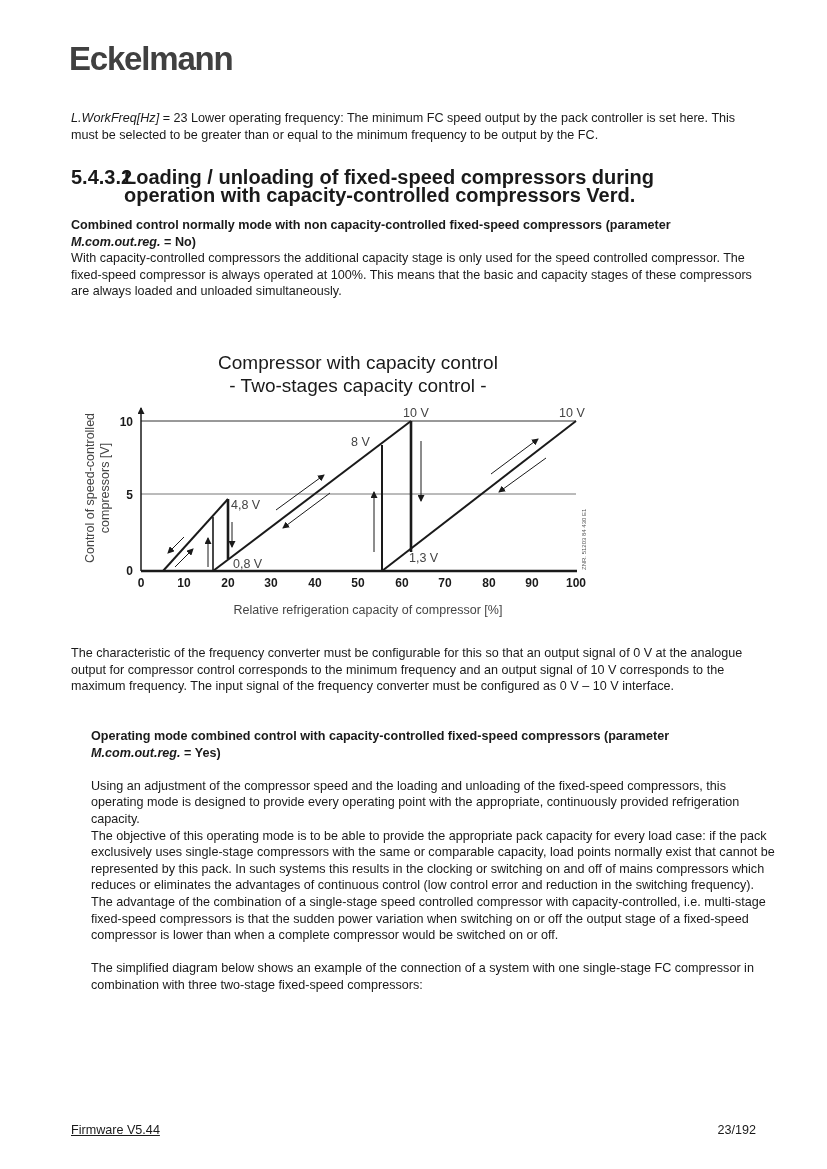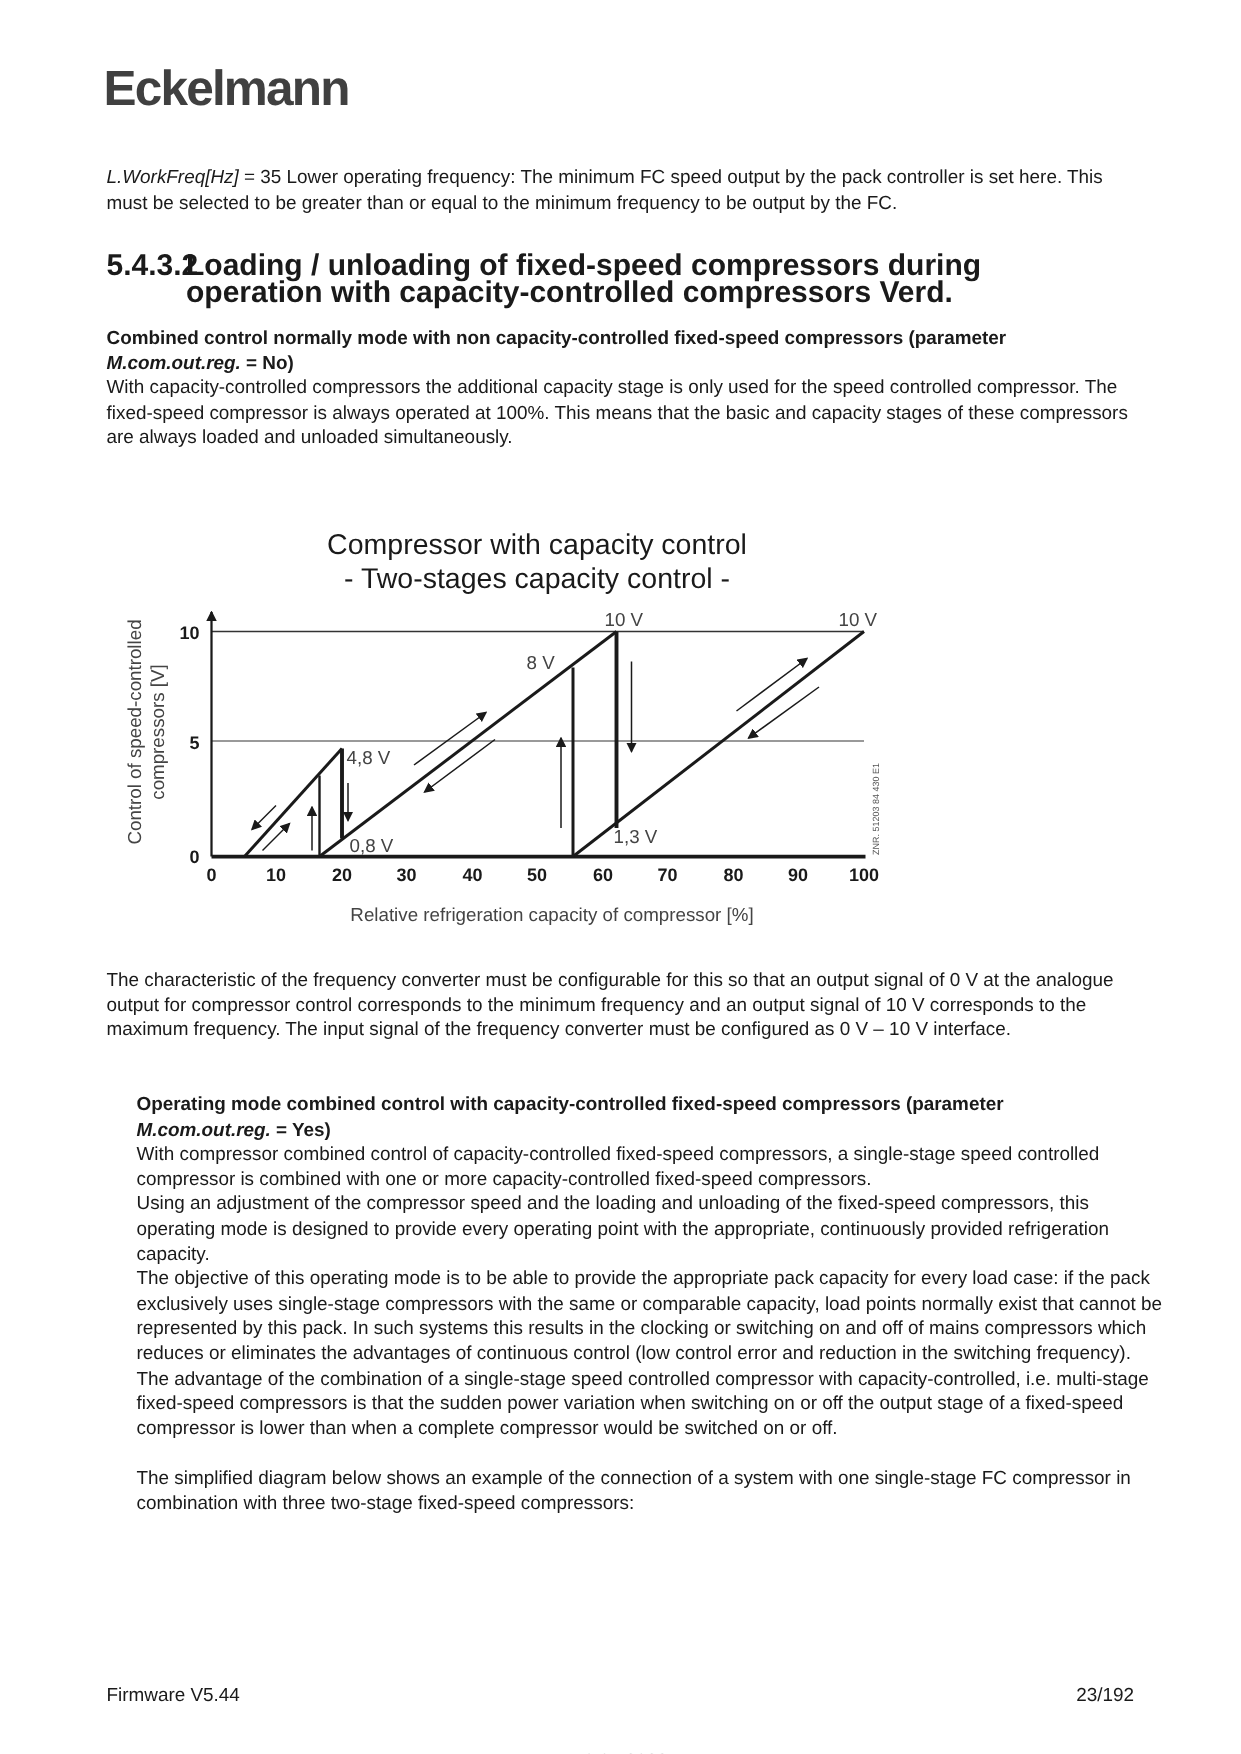--- a/index.html
+++ b/index.html
@@ -27,21 +27,21 @@
   .chart { position: absolute; left: 0; top: 0; }
   .footer {
     position: absolute; top: 1123px; font-size: 12.6px;
   }
 </style>
 </head>
 <body>
 
 <div class="logo">Eckelmann</div>
 
-<p class="para" style="top:110px;"><i>L.WorkFreq[Hz]</i><span> = 35 Lower operating frequency: The minimum FC speed output by the pack controller is set here. This must be selected to be greater than or equal to the minimum frequency to be output by the FC.</span></p>
+<p class="para" style="top:110px;"><i>L.WorkFreq[Hz]</i><span> = 23 Lower operating frequency: The minimum FC speed output by the pack controller is set here. This must be selected to be greater than or equal to the minimum frequency to be output by the FC.</span></p>
 
 <div class="heading" style="top:168px;">
   <span class="num">5.4.3.2</span><span class="rest">Loading / unloading of fixed-speed compressors during operation with capacity-controlled compressors Verd.</span>
 </div>
 
 <p class="para" style="top:217px;">
   <span class="subhead">Combined control normally mode with non capacity-controlled fixed-speed compressors (parameter</span><br>
   <b><i>M.com.out.reg.</i><span> = No)</span></b><br>
   <span>With capacity-controlled compressors the additional capacity stage is only used for the speed controlled compressor. The fixed-speed compressor is always operated at 100%. This means that the basic and capacity stages of these compressors are always loaded and unloaded simultaneously.</span><br>
 </p>
@@ -125,23 +125,23 @@
   </g>
 
   <text transform="translate(586,570) rotate(-90)" font-family="Liberation Sans, sans-serif" font-size="6" fill="#555">ZNR. 51203 84 430 E1</text>
 </svg>
 
 <p class="para" style="top:645px;">The characteristic of the frequency converter must be configurable for this so that an output signal of 0 V at the analogue output for compressor control corresponds to the minimum frequency and an output signal of 10 V corresponds to the maximum frequency. The input signal of the frequency converter must be configured as 0 V – 10 V interface.</p>
 
 <p class="para" style="top:728px;margin-left:20px;">
   <span class="subhead">Operating mode combined control with capacity-controlled fixed-speed compressors (parameter</span><br>
   <b><i>M.com.out.reg.</i><span> = Yes)</span></b><br>
-  <span>With compressor combined control of capacity-controlled fixed-speed compressors, a single-stage speed controlled compressor is combined with one or more capacity-controlled fixed-speed compressors.</span><br>
+  <br>
   <span>Using an adjustment of the compressor speed and the loading and unloading of the fixed-speed compressors, this operating mode is designed to provide every operating point with the appropriate, continuously provided refrigeration capacity.</span><br>
   <span>The objective of this operating mode is to be able to provide the appropriate pack capacity for every load case: if the pack exclusively uses single-stage compressors with the same or comparable capacity, load points normally exist that cannot be represented by this pack. In such systems this results in the clocking or switching on and off of mains compressors which reduces or eliminates the advantages of continuous control (low control error and reduction in the switching frequency).</span><br>
   <span>The advantage of the combination of a single-stage speed controlled compressor with capacity-controlled, i.e. multi-stage fixed-speed compressors is that the sudden power variation when switching on or off the output stage of a fixed-speed compressor is lower than when a complete compressor would be switched on or off.</span><br>
   <br>
   <span>The simplified diagram below shows an example of the connection of a system with one single-stage FC compressor in combination with three two-stage fixed-speed compressors:</span>
 </p>
 
-<div class="footer" style="left:71px;">Firmware V5.44</div>
+<div class="footer" style="left:71px;text-decoration:underline;">Firmware V5.44</div>
 <div class="footer" style="left:382px;margin-top:44px;">16.05.2023</div>
 <div class="footer" style="right:71px;">23/192</div>
 
 </body></html>

